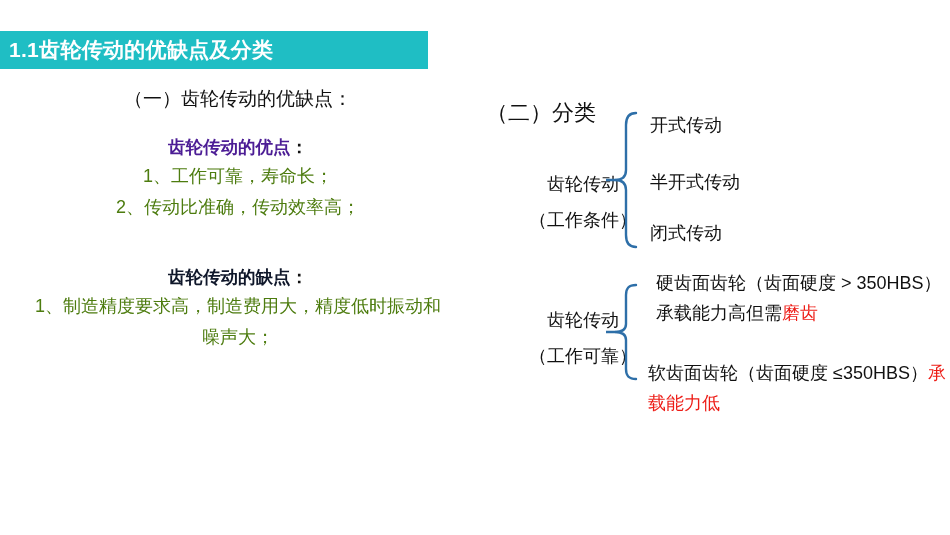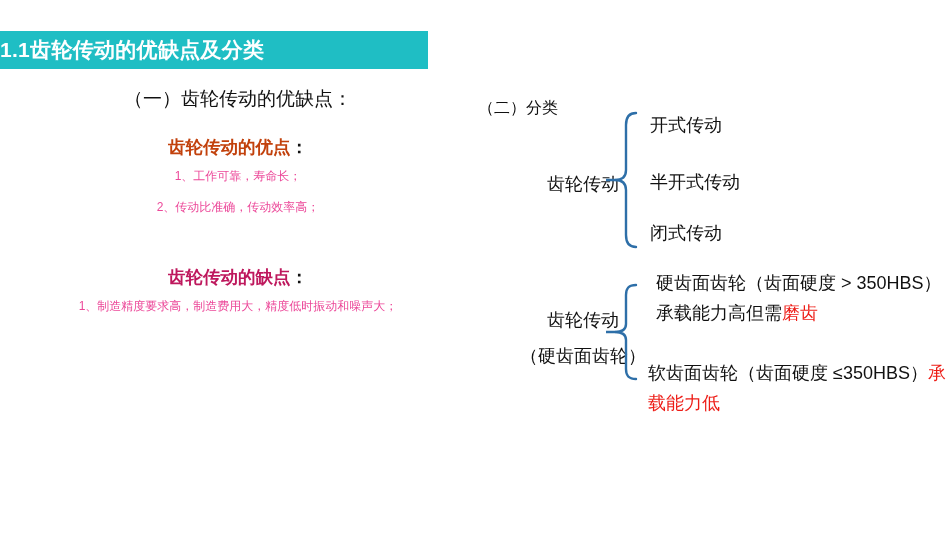--- a/index.html
+++ b/index.html
@@ -31,20 +31,21 @@
     height: 38px;
     background: #1FBEC4;
     display: flex;
     align-items: center;
   }
   .title-text {
     color: #ffffff;
     font-size: 21px;
     font-weight: bold;
     letter-spacing: 0.3px;
+    padding-left: 9px;
     white-space: nowrap;
   }
 
   
   .col-left {
     position: absolute;
     left: 28px;
     top: 84px;
     width: 420px;
     text-align: center;
@@ -54,46 +55,46 @@
     color: #111111;
     line-height: 30px;
     white-space: nowrap;
   }
   .sub-head {
     font-size: 17.5px;
     font-weight: bold;
     line-height: 28px;
     margin-top: 19px;
   }
-  .sub-head .accent-teal { color: #c2410c; }
-  .sub-head .accent-red  { color: #be185d; }
+  .sub-head .accent-teal { color: #4c1d95; }
+  .sub-head .accent-red  { color: #0f172a; }
   .sub-head .colon { color: #111111; font-weight: bold; }
 
   .body-line {
-    font-size: 12px;
-    color: #ec4899;
+    font-size: 18px;
+    color: #4d7c0f;
     line-height: 31px;
     white-space: nowrap;
   }
   .body-line.wrap { white-space: normal; }
   .gap-block { height: 21px; }
 
   
   .col-right {
     position: absolute;
     left: 478px;
     top: 94px;
     width: 470px;
     height: 330px;
   }
   .rc-heading {
     position: absolute;
-    left: 0px;
+    left: 8px;
     top: 4px;
-    font-size: 16px;
+    font-size: 22px;
     color: #111111;
     white-space: nowrap;
   }
 
   .group {
     position: absolute;
   }
   .group-label {
     position: absolute;
     font-size: 18px;
@@ -152,20 +153,21 @@
   </div>
 
   <div class="col-right">
 
     <div class="rc-heading">（二）分类</div>
 
     <div class="group" style="left:0;top:0;">
 
       <div class="group-label" style="left:30px; top:72px; width:150px;">
         <span class="gl-line">齿轮传动</span>
+        <span class="gl-line">（工作条件）</span>
       </div>
 
       <div class="brace" style="left:128px; top:16px;">
         <svg width="34" height="140" viewBox="0 0 34 140" aria-hidden="true">
           <path d="M30 3 C22 3 20 8 20 15 L20 60 C20 67 16 70 9 70 C16 70 20 73 20 80 L20 125 C20 132 22 137 30 137" fill="none" stroke="#2E6FA8" stroke-width="2.4" stroke-linecap="round"></path>
           <path d="M9 70 L0 70" fill="none" stroke="#2E6FA8" stroke-width="2.4" stroke-linecap="round"></path>
         </svg>
       </div>
 
       <div class="branch" style="left:172px; top:16px;text-align:center;">
@@ -176,21 +178,21 @@
       </div>
       <div class="branch" style="left:172px; top:124px;">
         <span>闭式传动</span>
       </div>
     </div>
 
     <div class="group" style="left:0;top:180px;">
 
       <div class="group-label" style="left:30px; top:28px; width:150px;">
         <span class="gl-line">齿轮传动</span>
-        <span class="gl-line">（硬齿面齿轮）</span>
+        <span class="gl-line">（工作可靠）</span>
       </div>
 
       <div class="brace" style="left:128px; top:8px;">
         <svg width="34" height="100" viewBox="0 0 34 100" aria-hidden="true">
           <path d="M30 3 C22 3 20 7 20 13 L20 42 C20 48 16 50 9 50 C16 50 20 52 20 58 L20 87 C20 93 22 97 30 97" fill="none" stroke="#2E6FA8" stroke-width="2.4" stroke-linecap="round"></path>
           <path d="M9 50 L0 50" fill="none" stroke="#2E6FA8" stroke-width="2.4" stroke-linecap="round"></path>
         </svg>
       </div>
 
       <div class="branch multi" style="left:178px; top:-6px; width:300px;">

